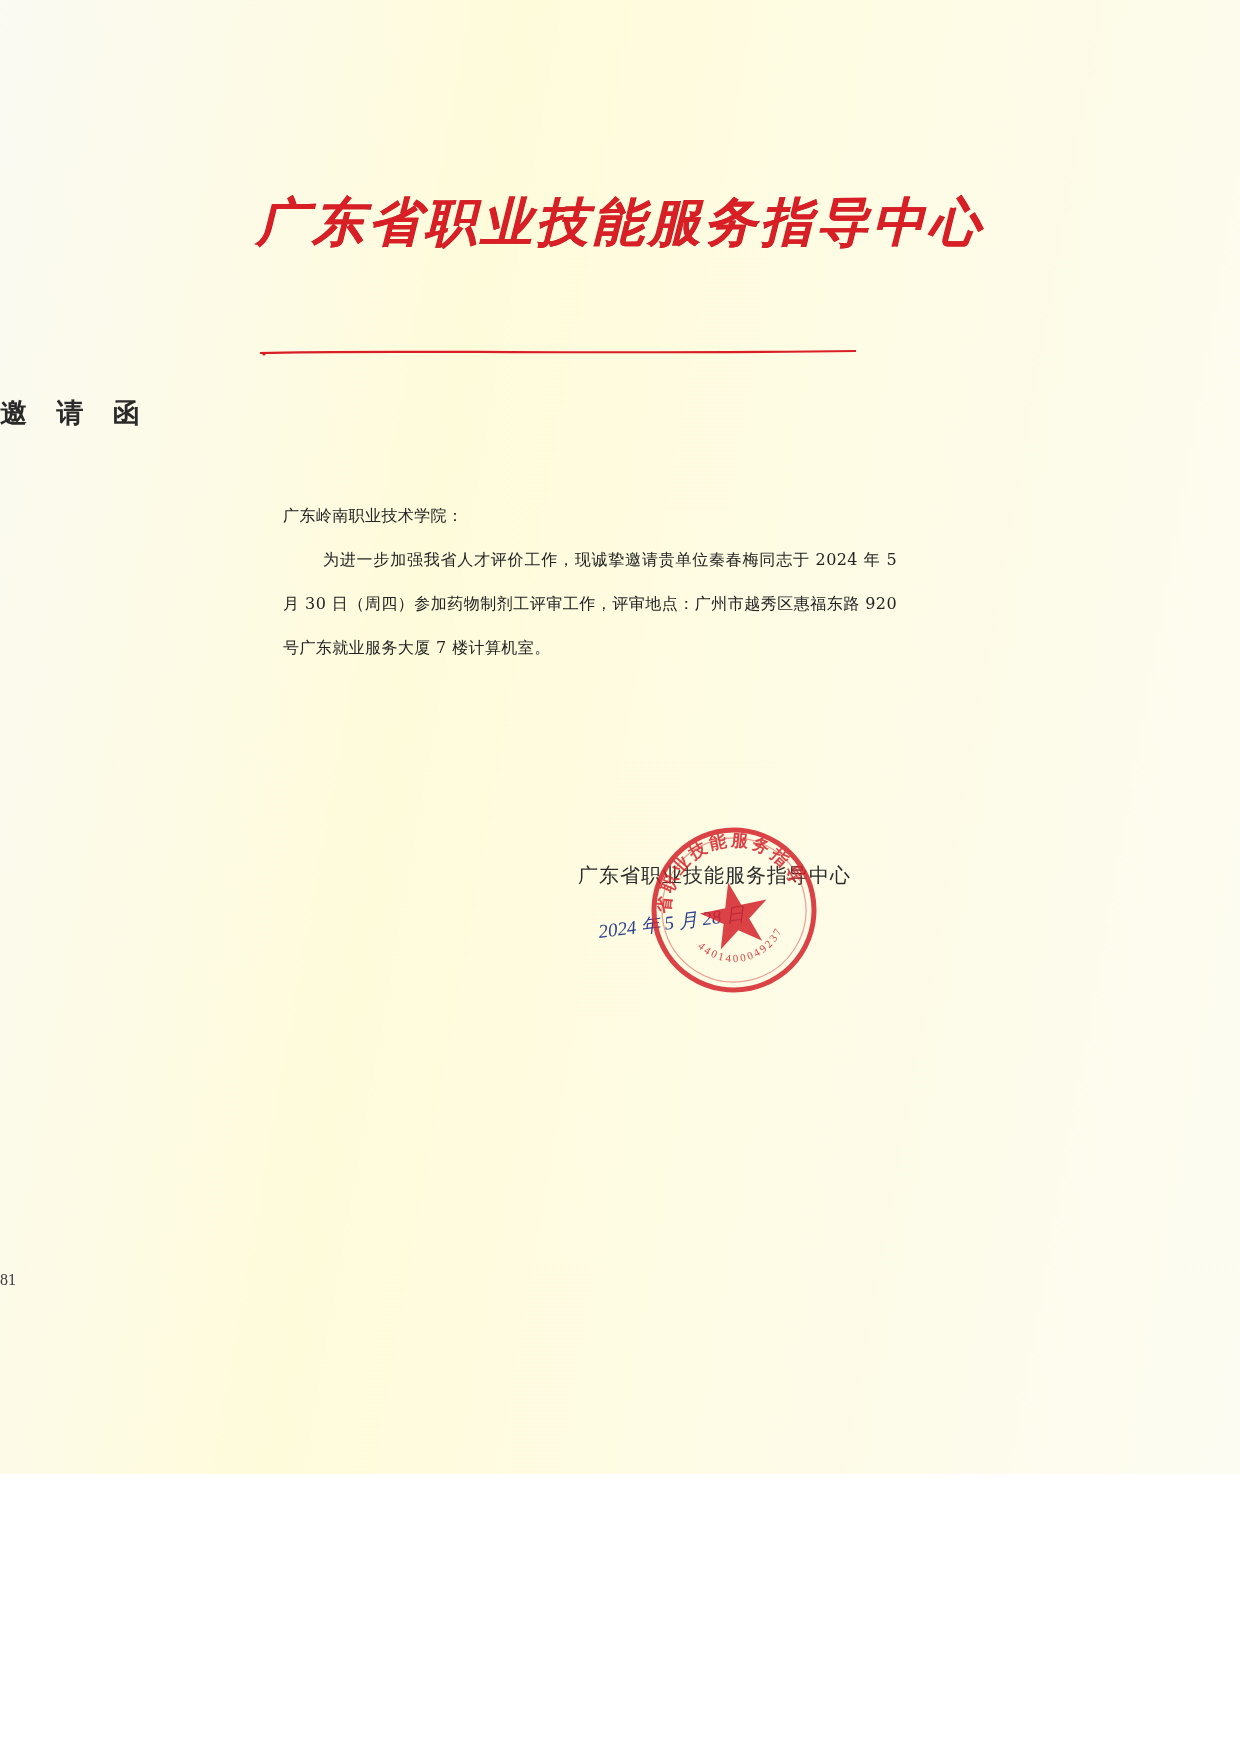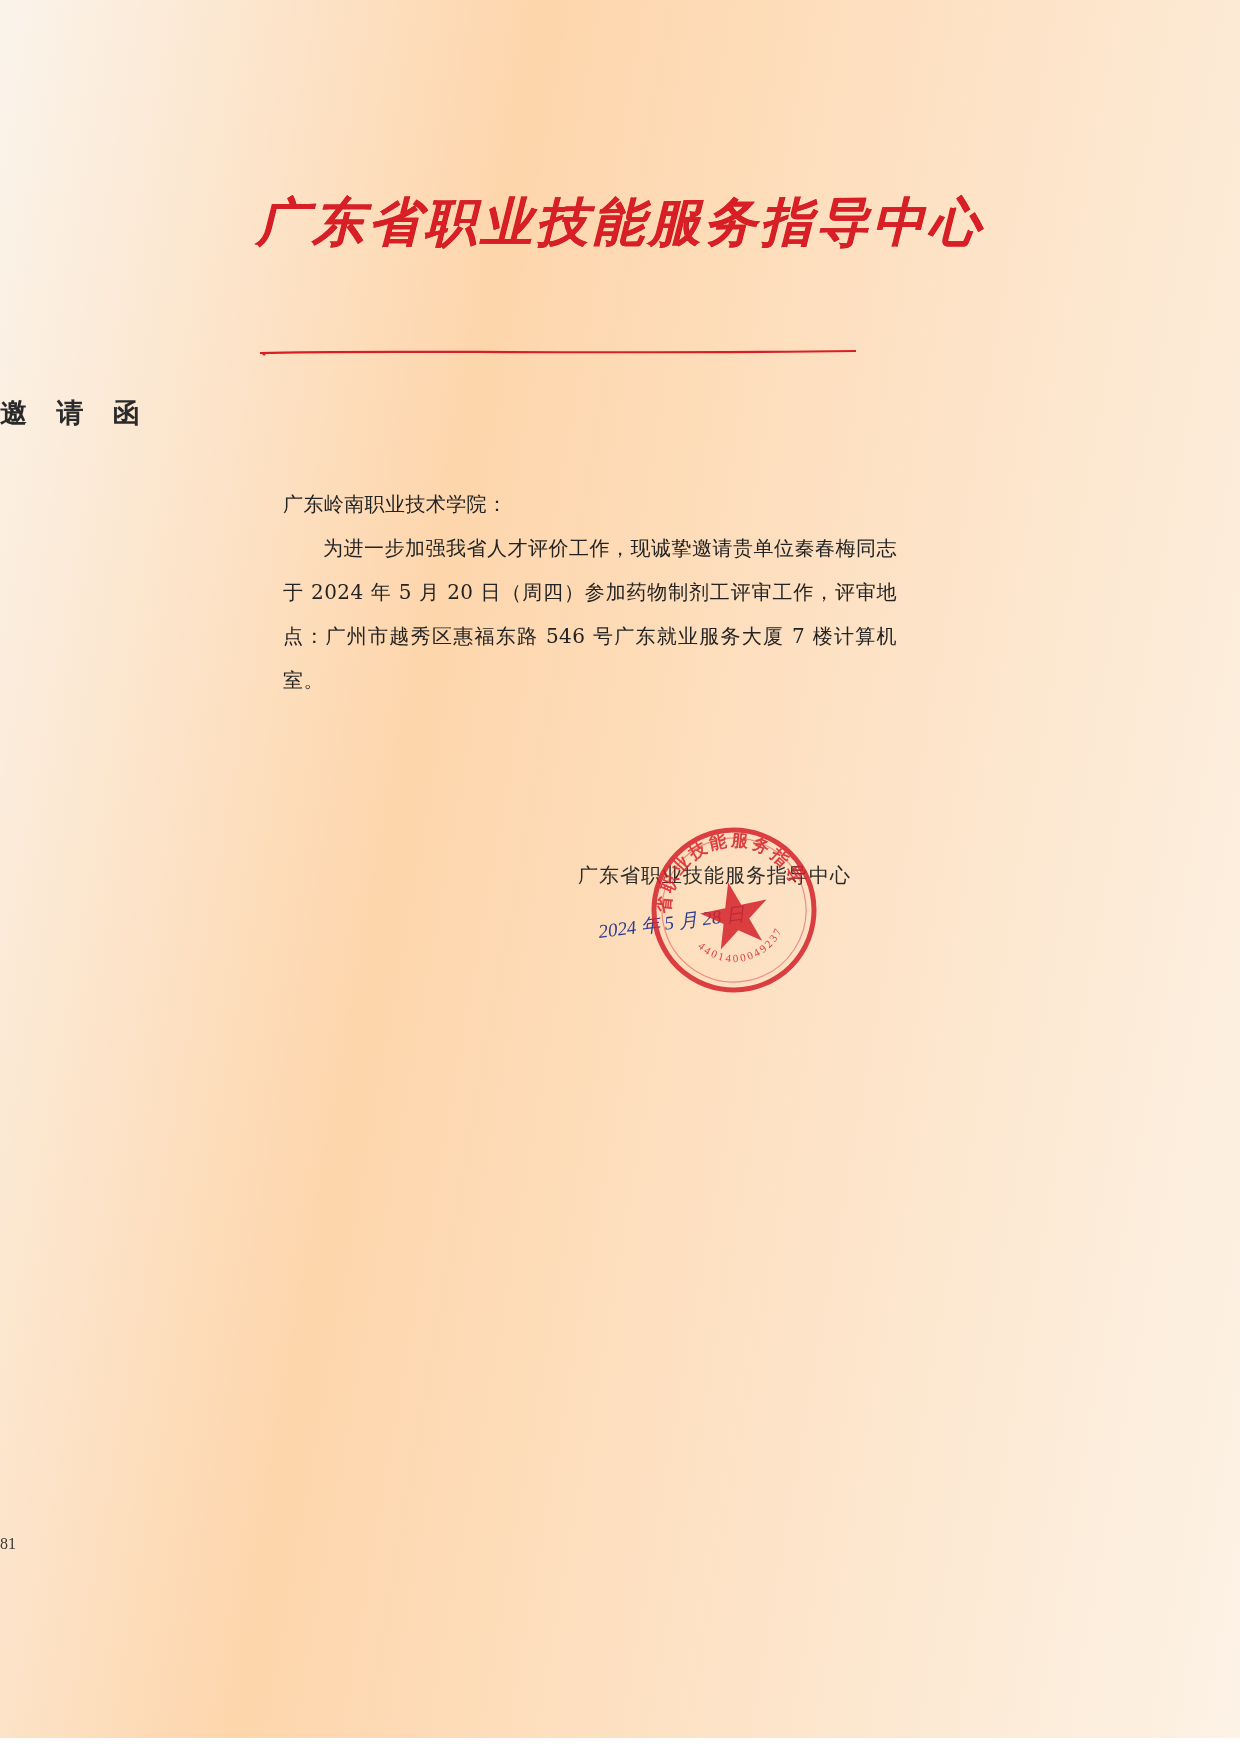--- a/index.html
+++ b/index.html
@@ -6,22 +6,22 @@
     margin: 0;
     padding: 0;
     background: #ffffff;
   }
   body {
     font-family: "Liberation Serif", serif;
   }
   .page {
     position: relative;
     width: 1240px;
-    height: 1738px;
-    background: #fdba74;
+    height: 1474px;
+    background: #fef9c3;
     overflow: hidden;
   }
   
   .scan-tint {
     position: absolute;
     inset: 0;
     background:
       linear-gradient(100deg, rgba(250,250,248,0.9) 0%, rgba(255,255,255,0.4) 35%, rgba(252,252,250,0.85) 100%);
     pointer-events: none;
   }
@@ -57,25 +57,25 @@
     width: 100%;
     font-family: "DejaVu Serif", serif;
     font-size: 27px;
     letter-spacing: 10px;
     color: #2a2a2a;
     font-weight: 600;
   }
 
   .body-block {
     position: absolute;
-    top: 482px;
+    top: 494px;
     left: 283px;
     width: 614px;
     font-family: "DejaVu Serif", serif;
-    font-size: 20px;
+    font-size: 16px;
     line-height: 44px;
     color: #232323;
     letter-spacing: 0.4px;
   }
   .salutation {
     margin: 0 0 0 0;
   }
   .para {
     margin: 0;
     text-indent: 40px;
@@ -151,21 +151,21 @@
     <svg width="600" height="8" viewBox="0 0 600 8" xmlns="http://www.w3.org/2000/svg">
       <path d="M2 5 C 120 1.5, 300 6.5, 598 3" stroke="#d81f26" stroke-width="2.2" fill="none"></path>
       <circle cx="6" cy="6" r="1.6" fill="#d81f26"></circle>
     </svg>
   </div>
 
   <div class="doc-title">邀 请 函</div>
 
   <div class="body-block">
     <p class="salutation">广东岭南职业技术学院：</p>
-    <p class="para">为进一步加强我省人才评价工作，现诚挚邀请贵单位秦春梅同志于 2024 年 5 月 20 日（周四）参加药物制剂工评审工作，评审地点：广州市越秀区惠福东路 546 号广东就业服务大厦 7 楼计算机室。</p>
+    <p class="para">为进一步加强我省人才评价工作，现诚挚邀请贵单位秦春梅同志于 2024 年 5 月 30 日（周四）参加药物制剂工评审工作，评审地点：广州市越秀区惠福东路 920 号广东就业服务大厦 7 楼计算机室。</p>
   </div>
 
   <div class="signature-zone">
     <div class="sig-org">广东省职业技能服务指导中心</div>
     <div class="sig-date">2024 年 5 月 28 日</div>
   </div>
 
   <div class="seal">
     <svg width="172" height="172" viewBox="0 0 172 172" xmlns="http://www.w3.org/2000/svg">
       <defs>

